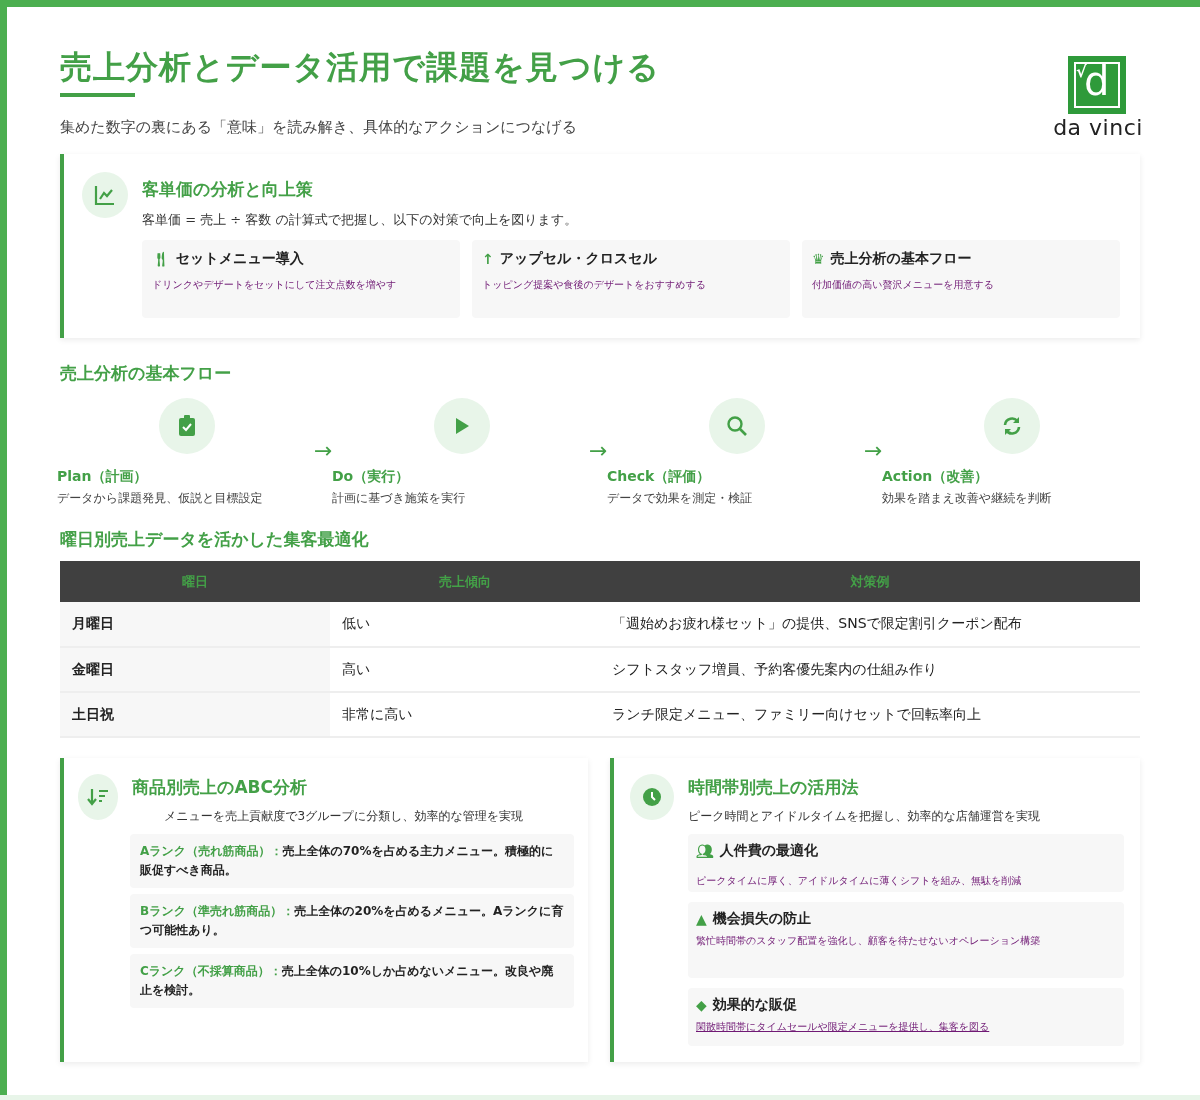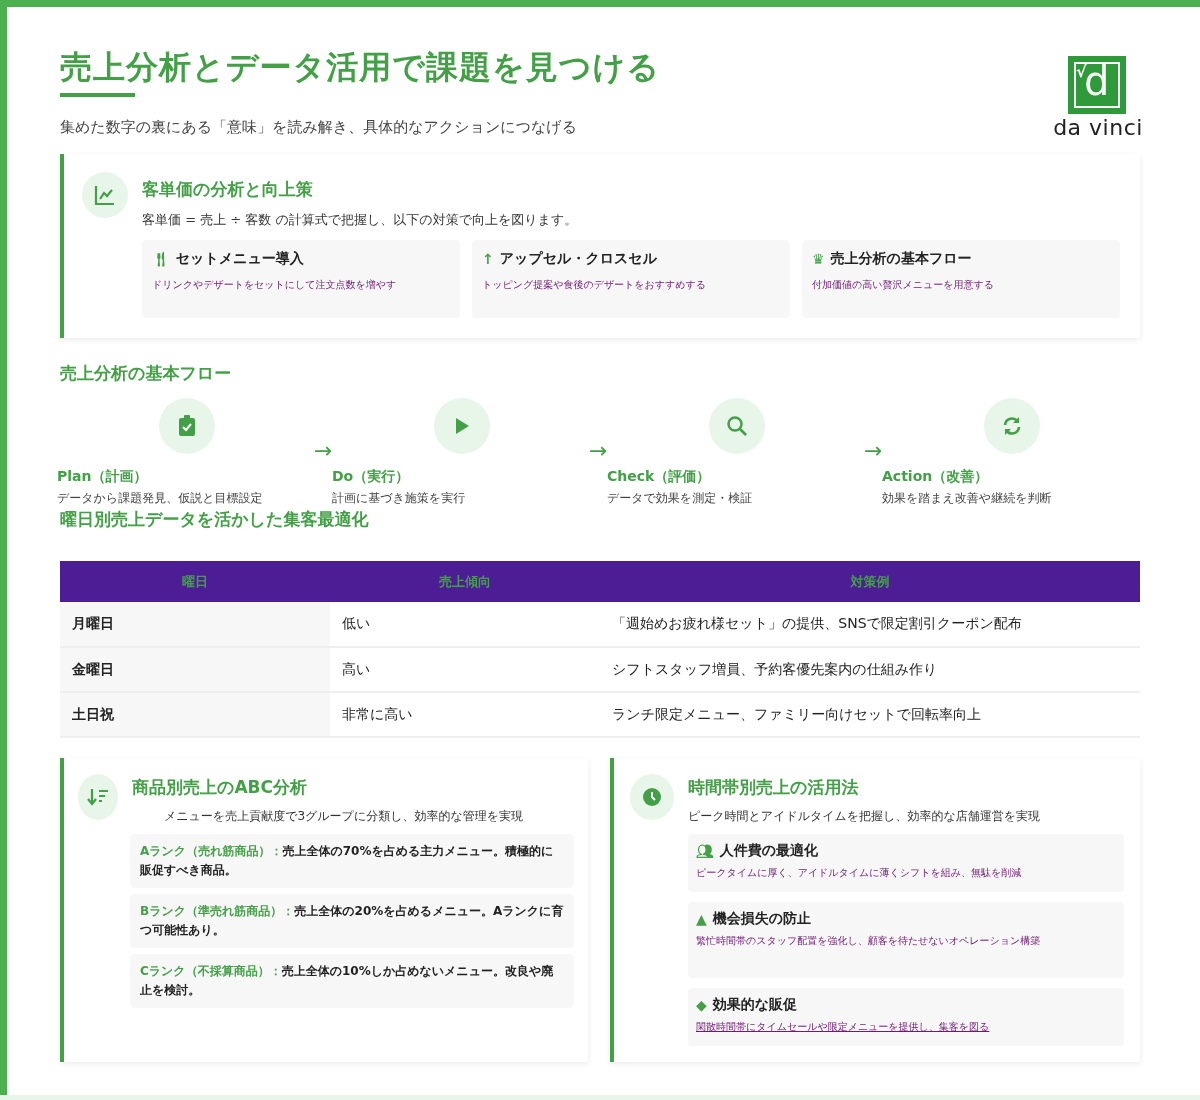--- a/index.html
+++ b/index.html
@@ -31,21 +31,21 @@
 
   .section-heading { position: absolute; left: 60px; font-size: 17px; font-weight: bold; color: #43a047; }
 
   .flow-step { position: absolute; width: 260px; }
   .flow-circle { width: 56px; height: 56px; border-radius: 50%; background: #e8f5e9; margin: 0 auto; display: flex; align-items: center; justify-content: center; }
   .flow-label { font-size: 14px; font-weight: bold; color: #43a047; margin-top: 14px; }
   .flow-desc { font-size: 12px; color: #444; margin-top: 4px; }
   .flow-arrow { position: absolute; font-size: 22px; color: #43a047; }
 
   table.sales { position: absolute; left: 60px; top: 561px; width: 1080px; border-collapse: collapse; font-size: 14px; }
-  table.sales th { background: #4c1d95; color: #43a047; font-weight: bold; height: 41px; font-size: 13px; }
+  table.sales th { background: #404040; color: #43a047; font-weight: bold; height: 41px; font-size: 13px; }
   table.sales td { height: 45px; padding-left: 12px; border-bottom: 2px solid #eee; color: #222; }
   table.sales td.day { background: #f7f7f7; font-weight: bold; }
 
   .rank-box { position: absolute; background: #f7f7f7; border-radius: 4px; padding: 8px 10px; font-size: 12px; font-weight: bold; line-height: 19px; color: #222; width: 444px; }
   .rank-name { color: #43a047; }
 </style>
 </head>
 <body>
 
 <div class="top-bar"></div>
@@ -142,21 +142,21 @@
         <path d="M4 10 A7 7 0 0 1 17 7" stroke="#43a047" stroke-width="2.6" fill="none"></path>
         <path d="M18 2 V8 H12" fill="#43a047"></path>
         <path d="M18 12 A7 7 0 0 1 5 15" stroke="#43a047" stroke-width="2.6" fill="none"></path>
         <path d="M4 20 V14 H10" fill="#43a047"></path>
       </svg>
   </div>
   <div class="flow-label">Action（改善）</div>
   <div class="flow-desc">効果を踏まえ改善や継続を判断</div>
 </div>
 
-<h2 class="section-heading" style="top:508px;">曜日別売上データを活かした集客最適化</h2>
+<h2 class="section-heading" style="top:528px;">曜日別売上データを活かした集客最適化</h2>
 <table class="sales">
   <thead>
     <tr>
       <th style="width:270px;">曜日</th>
       <th style="width:270px;">売上傾向</th>
       <th>対策例</th>
     </tr>
   </thead>
   <tbody>
     <tr>
@@ -199,21 +199,21 @@
       </svg>
   </div>
   <div class="card-title" style="left:74px; top:18px;">時間帯別売上の活用法</div>
   <div class="card-desc" style="left:74px; top:50px; font-size:12px;">ピーク時間とアイドルタイムを把握し、効率的な店舗運営を実現</div>
 
   <div class="sub-box" style="left:74px; top:76px; width:436px; height:58px; padding:8px 8px;">
     <div class="sub-box-title">
         <span style="color:#43a047;">👥︎</span>
         <span>人件費の最適化</span>
       </div>
-    <div class="sub-box-desc" style="margin-top:4px;">ピークタイムに厚く、アイドルタイムに薄くシフトを組み、無駄を削減</div>
+    <div class="sub-box-desc" style="margin-top:12px;">ピークタイムに厚く、アイドルタイムに薄くシフトを組み、無駄を削減</div>
   </div>
   <div class="sub-box" style="left:74px; top:144px; width:436px; height:76px; padding:8px 8px;">
     <div class="sub-box-title">
         <span style="color:#43a047;">▲</span>
         <span>機会損失の防止</span>
       </div>
     <div class="sub-box-desc" style="margin-top:4px;">繁忙時間帯のスタッフ配置を強化し、顧客を待たせないオペレーション構築</div>
   </div>
   <div class="sub-box" style="left:74px; top:230px; width:436px; height:58px; padding:8px 8px;">
     <div class="sub-box-title">

